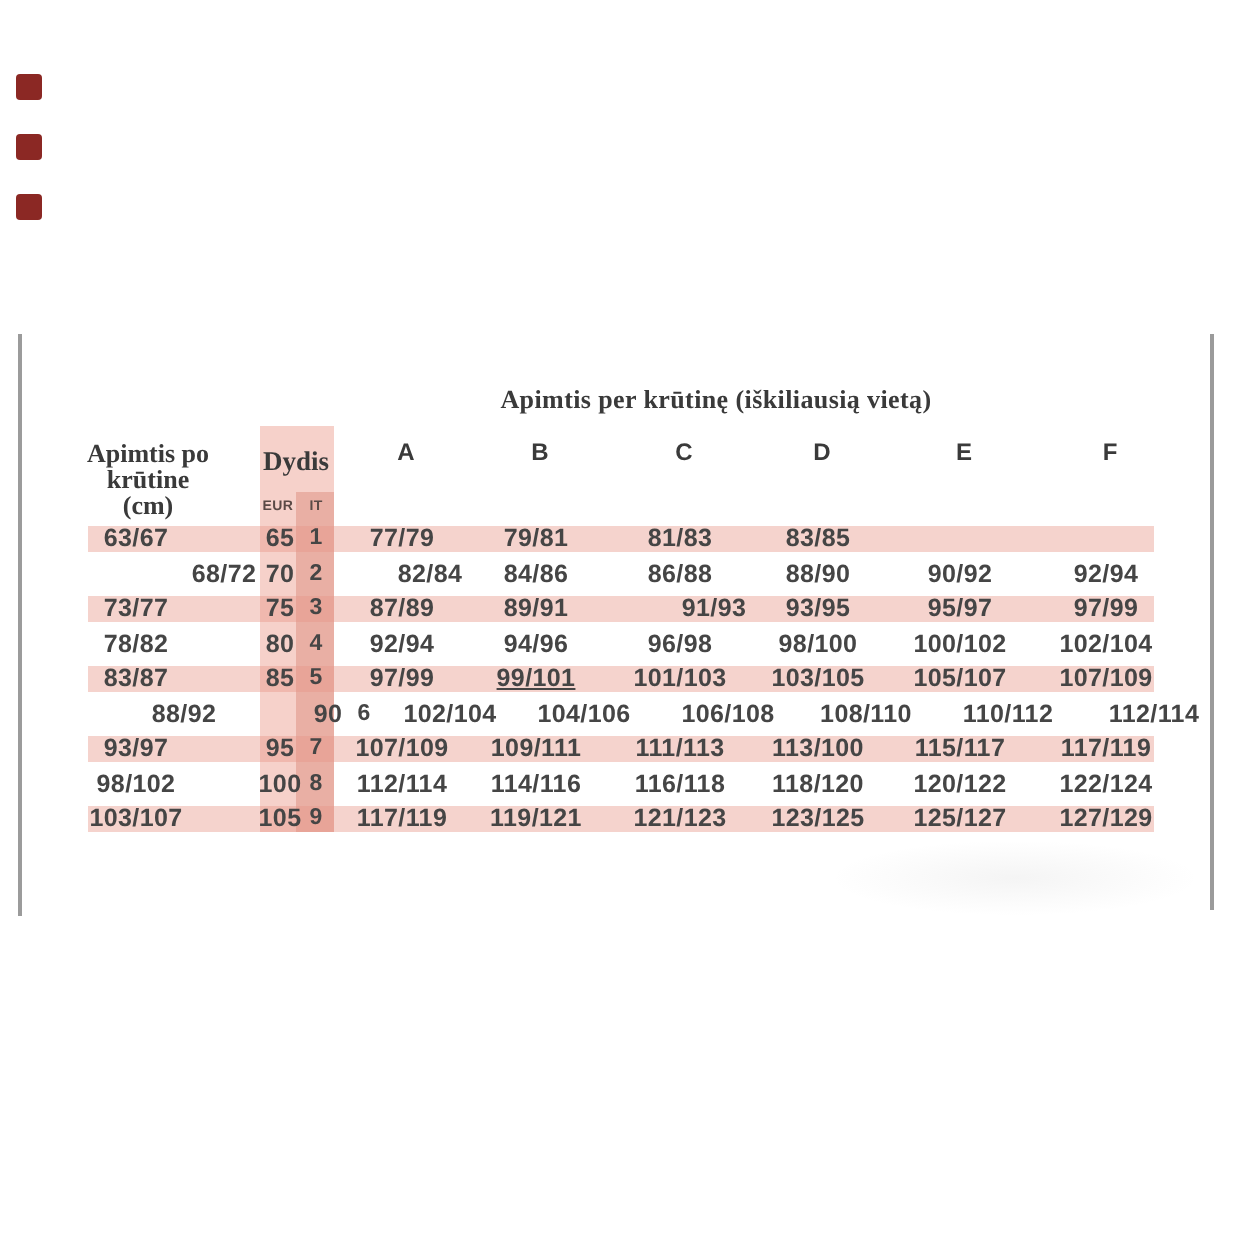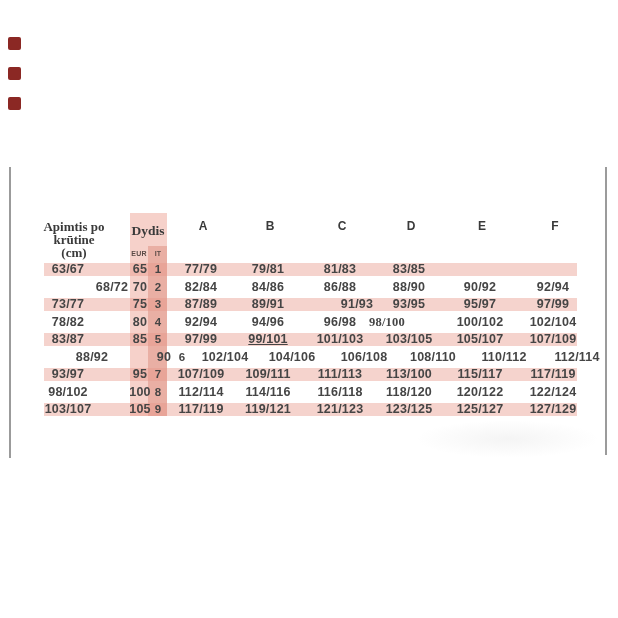--- a/index.html
+++ b/index.html
@@ -65,20 +65,21 @@
   <div class="red-square sq1"></div>
   <div class="red-square sq2"></div>
   <div class="red-square sq3"></div>
 
   <div class="vline vline-left"></div>
   <div class="vline vline-right"></div>
 
   <div class="dydis-block"></div>
   <div class="it-block"></div>
 
+  <div class="title">Apimtis per krūtinę (iškiliausią vietą)</div>
 
   <div class="ub-header">
     <div>Apimtis po</div>
     <div>krūtine</div>
     <div>(cm)</div>
   </div>
 
   <div class="dydis-label">Dydis</div>
   <div class="subhead sub-eur">EUR</div>
   <div class="subhead sub-it">IT</div>
@@ -100,21 +101,21 @@
         <span class="cell it-val" style="left: 158px;">1</span>
         <span class="cell" style="left: 201px;">77/79</span>
         <span class="cell" style="left: 268px;">79/81</span>
         <span class="cell" style="left: 340px;">81/83</span>
         <span class="cell" style="left: 409px;">83/85</span>
       </div>
       <div class="row" style="top: 278.5px;">
         <span class="cell" style="left: 68px; margin-left: 44px;">68/72</span>
         <span class="cell" style="left: 140px;">70</span>
         <span class="cell it-val" style="left: 158px;">2</span>
-        <span class="cell" style="left: 201px;">82/84</span>
+        <span class="cell" style="left: 215px;">82/84</span>
         <span class="cell" style="left: 268px;">84/86</span>
         <span class="cell" style="left: 340px;">86/88</span>
         <span class="cell" style="left: 409px;">88/90</span>
         <span class="cell" style="left: 480px;">90/92</span>
         <span class="cell" style="left: 553px;">92/94</span>
       </div>
       <div class="stripe" style="top: 297.5px;"></div>
       <div class="row" style="top: 296px;">
         <span class="cell" style="left: 68px;">73/77</span>
         <span class="cell" style="left: 140px;">75</span>
@@ -126,21 +127,21 @@
         <span class="cell" style="left: 480px;">95/97</span>
         <span class="cell" style="left: 553px;">97/99</span>
       </div>
       <div class="row" style="top: 313.5px;">
         <span class="cell" style="left: 68px;">78/82</span>
         <span class="cell" style="left: 140px;">80</span>
         <span class="cell it-val" style="left: 158px;">4</span>
         <span class="cell" style="left: 201px;">92/94</span>
         <span class="cell" style="left: 268px;">94/96</span>
         <span class="cell" style="left: 340px;">96/98</span>
-        <span class="cell" style="left: 387px; font-family: Liberation Serif, serif;">98/100</span>
+        <span class="cell" style="left: 409px;">98/100</span>
         <span class="cell" style="left: 480px;">100/102</span>
         <span class="cell" style="left: 553px;">102/104</span>
       </div>
       <div class="stripe" style="top: 332.5px;"></div>
       <div class="row" style="top: 331px; text-align: right;">
         <span class="cell" style="left: 68px;">83/87</span>
         <span class="cell" style="left: 140px;">85</span>
         <span class="cell it-val" style="left: 158px;">5</span>
         <span class="cell" style="left: 201px;">97/99</span>
         <span class="cell" style="left: 268px; text-decoration: underline;">99/101</span>

